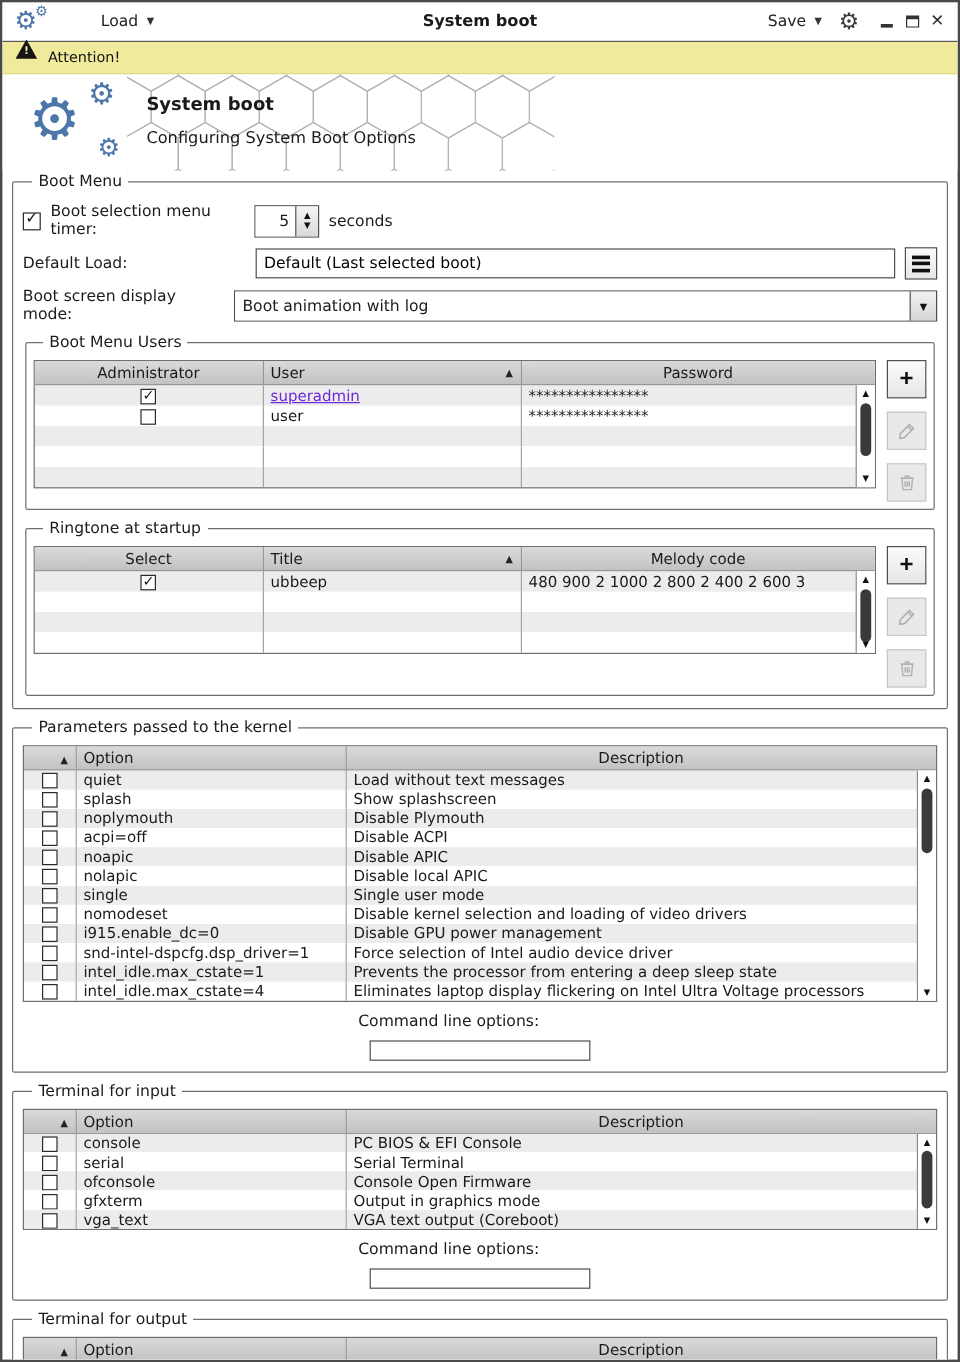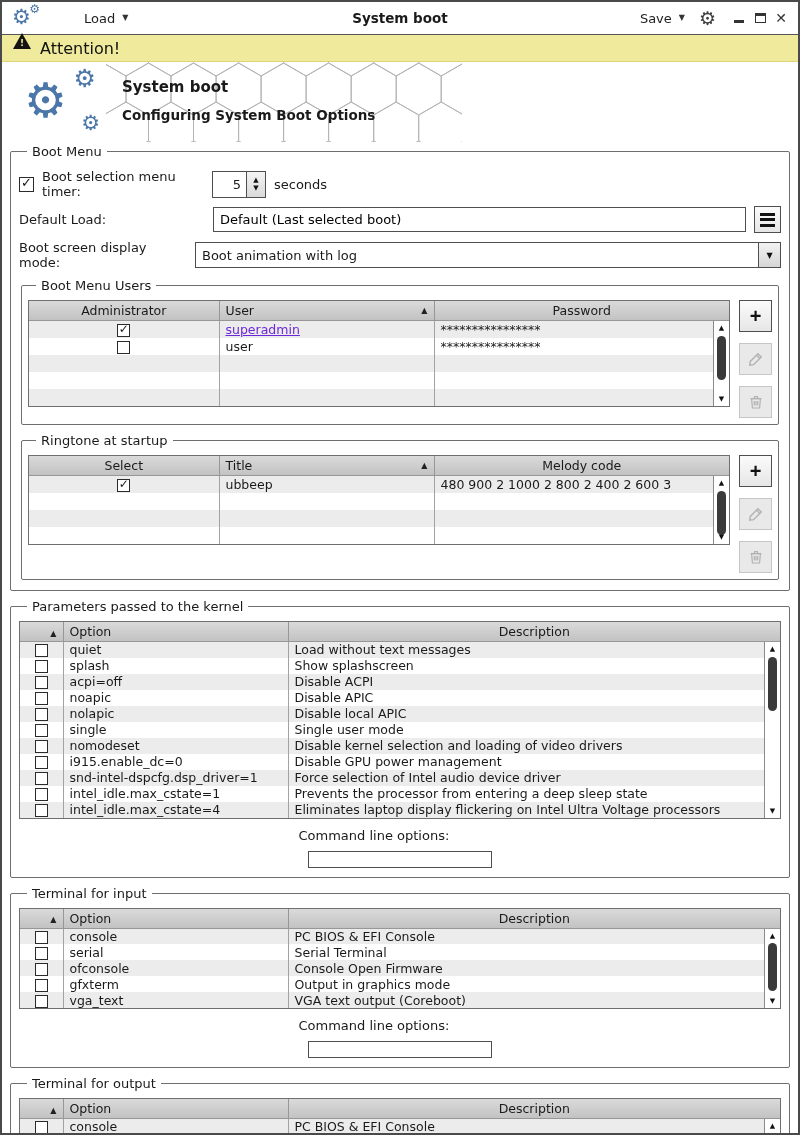--- a/index.html
+++ b/index.html
@@ -25,32 +25,32 @@
   .minbar { width:10px; height:3px; background:#333; margin-top:6px; }
   .maxbox { width:11px; height:10px; border:1px solid #333; border-top:3px solid #333; }
   .close-x { font-size:14px; font-weight:bold; color:#333; line-height:1; }
 
   
   .alertbar { height:27px; flex:0 0 auto; background:#f0eb9c; border-bottom:1px solid #ddd578;
               display:flex; align-items:center; gap:9px; padding:0 11px; }
   .warn-icon { position:relative; width:0; height:0; border-left:9px solid transparent;
                border-right:9px solid transparent; border-bottom:16px solid #141414; margin-top:-14px; }
   .warn-ex { position:absolute; left:-2px; top:5px; color:#f0eb9c; font-size:9px; font-weight:bold; }
-  .alert-text { font-size:16px; color:#111; }
+  .alert-text { font-size:12px; color:#111; }
 
   
   .header { height:80px; flex:0 0 auto; position:relative; background:#fff; }
   #hexbg { position:absolute; left:104px; top:0; width:356px; height:80px; }
   .big-gears { position:absolute; left:22px; top:6px; width:76px; height:68px; color:#4a76a8; }
   .big-gears .bg1 { position:absolute; left:0; top:8px; font-size:48px; line-height:1; }
   .big-gears .bg2 { position:absolute; right:4px; top:-2px; font-size:25px; line-height:1; }
   .big-gears .bg3 { position:absolute; right:0; bottom:2px; font-size:21px; line-height:1; }
   .header-text { position:absolute; left:120px; top:16px; }
   .h-title { font-weight:bold; font-size:15px; margin-bottom:11px; }
-  .h-sub { font-weight:bold; font-size:13.5px; }
+  .h-sub { font-weight:normal; font-size:13.5px; }
 
   
   fieldset.group { border:1px solid #6f6f6f; border-radius:2px; margin:2px 8px 6px; padding:3px 8px 8px; background:#fff; }
   fieldset.group legend { padding:0 5px; margin-left:8px; font-size:13px; }
   fieldset.inner { margin:8px 2px 2px; padding:3px 6px 6px; }
 
   .row { display:flex; align-items:center; gap:8px; margin:7px 0 6px; }
   .row label { flex:0 0 auto; }
   .lbl-wide { width:168px; }
   .lbl-cb { width:162px; }
@@ -410,20 +410,27 @@
                 <td><span class="tcb">
                     <span></span>
                   </span></td>
                 <td>splash</td>
                 <td>Show splashscreen</td>
               </tr>
               <tr>
                 <td><span class="tcb">
                     <span></span>
                   </span></td>
+                <td>noplymouth</td>
+                <td>Disable Plymouth</td>
+              </tr>
+              <tr>
+                <td><span class="tcb">
+                    <span></span>
+                  </span></td>
                 <td>acpi=off</td>
                 <td>Disable ACPI</td>
               </tr>
               <tr>
                 <td><span class="tcb">
                     <span></span>
                   </span></td>
                 <td>noapic</td>
                 <td>Disable APIC</td>
               </tr>

